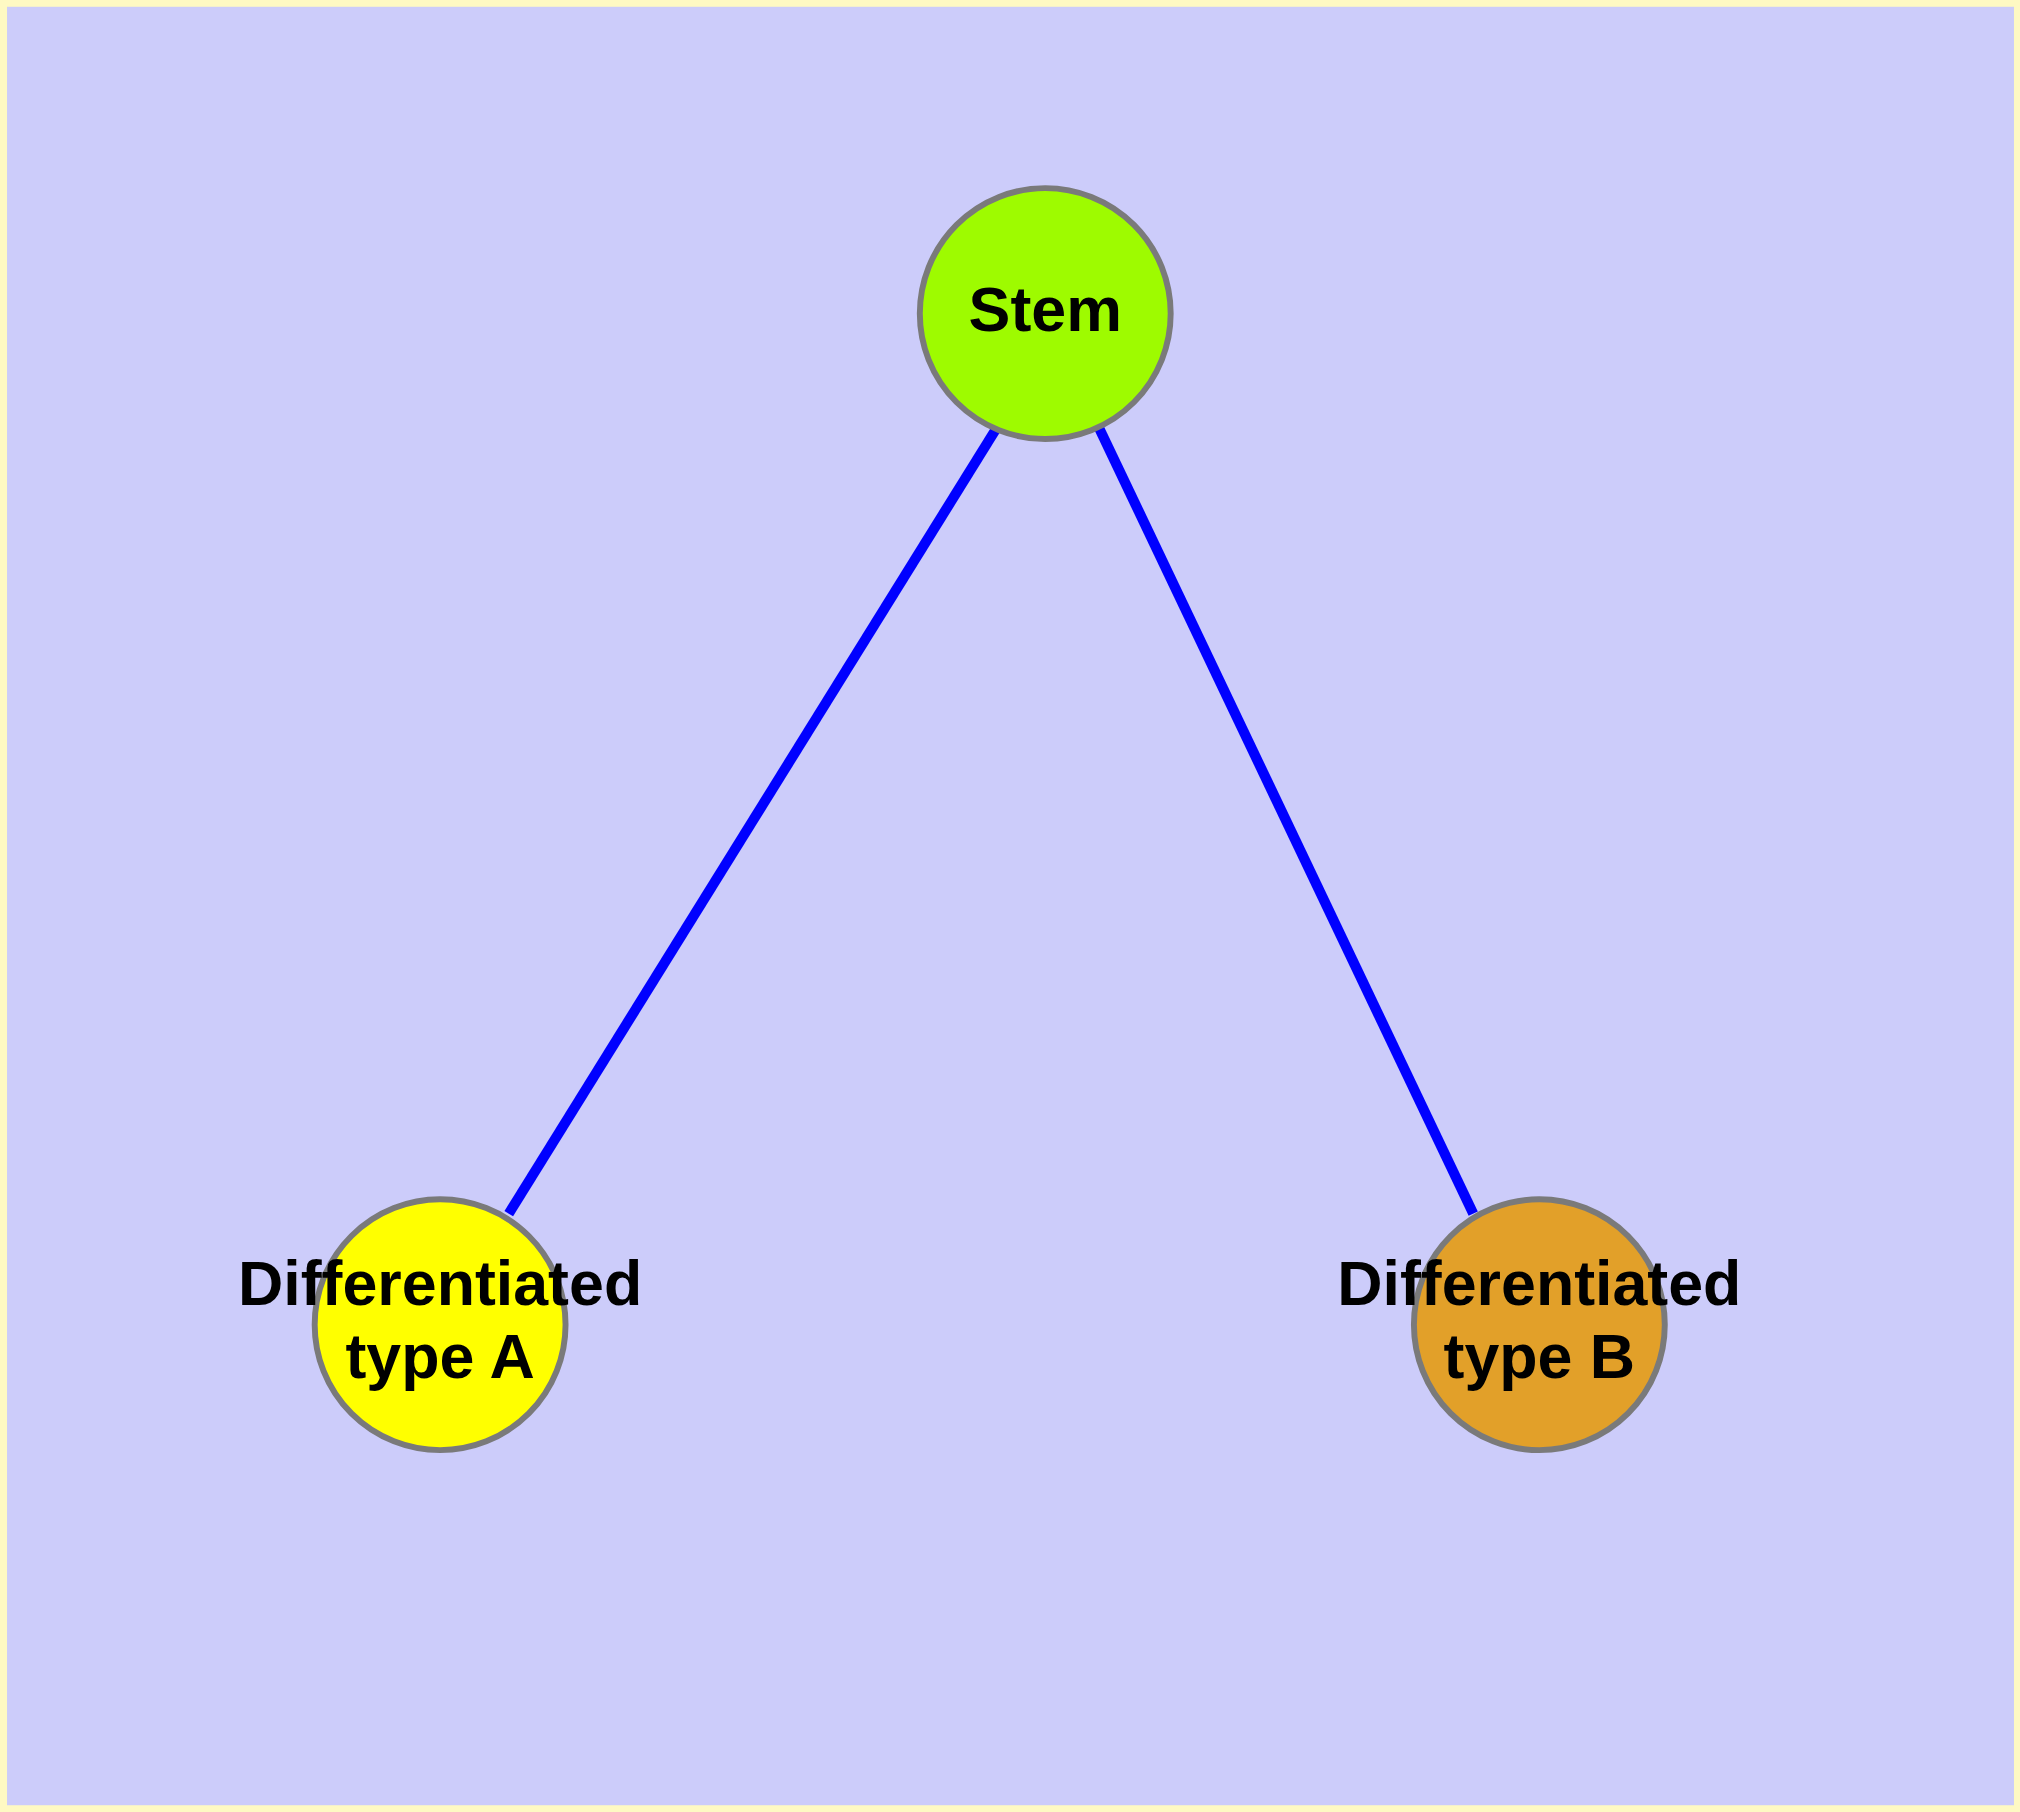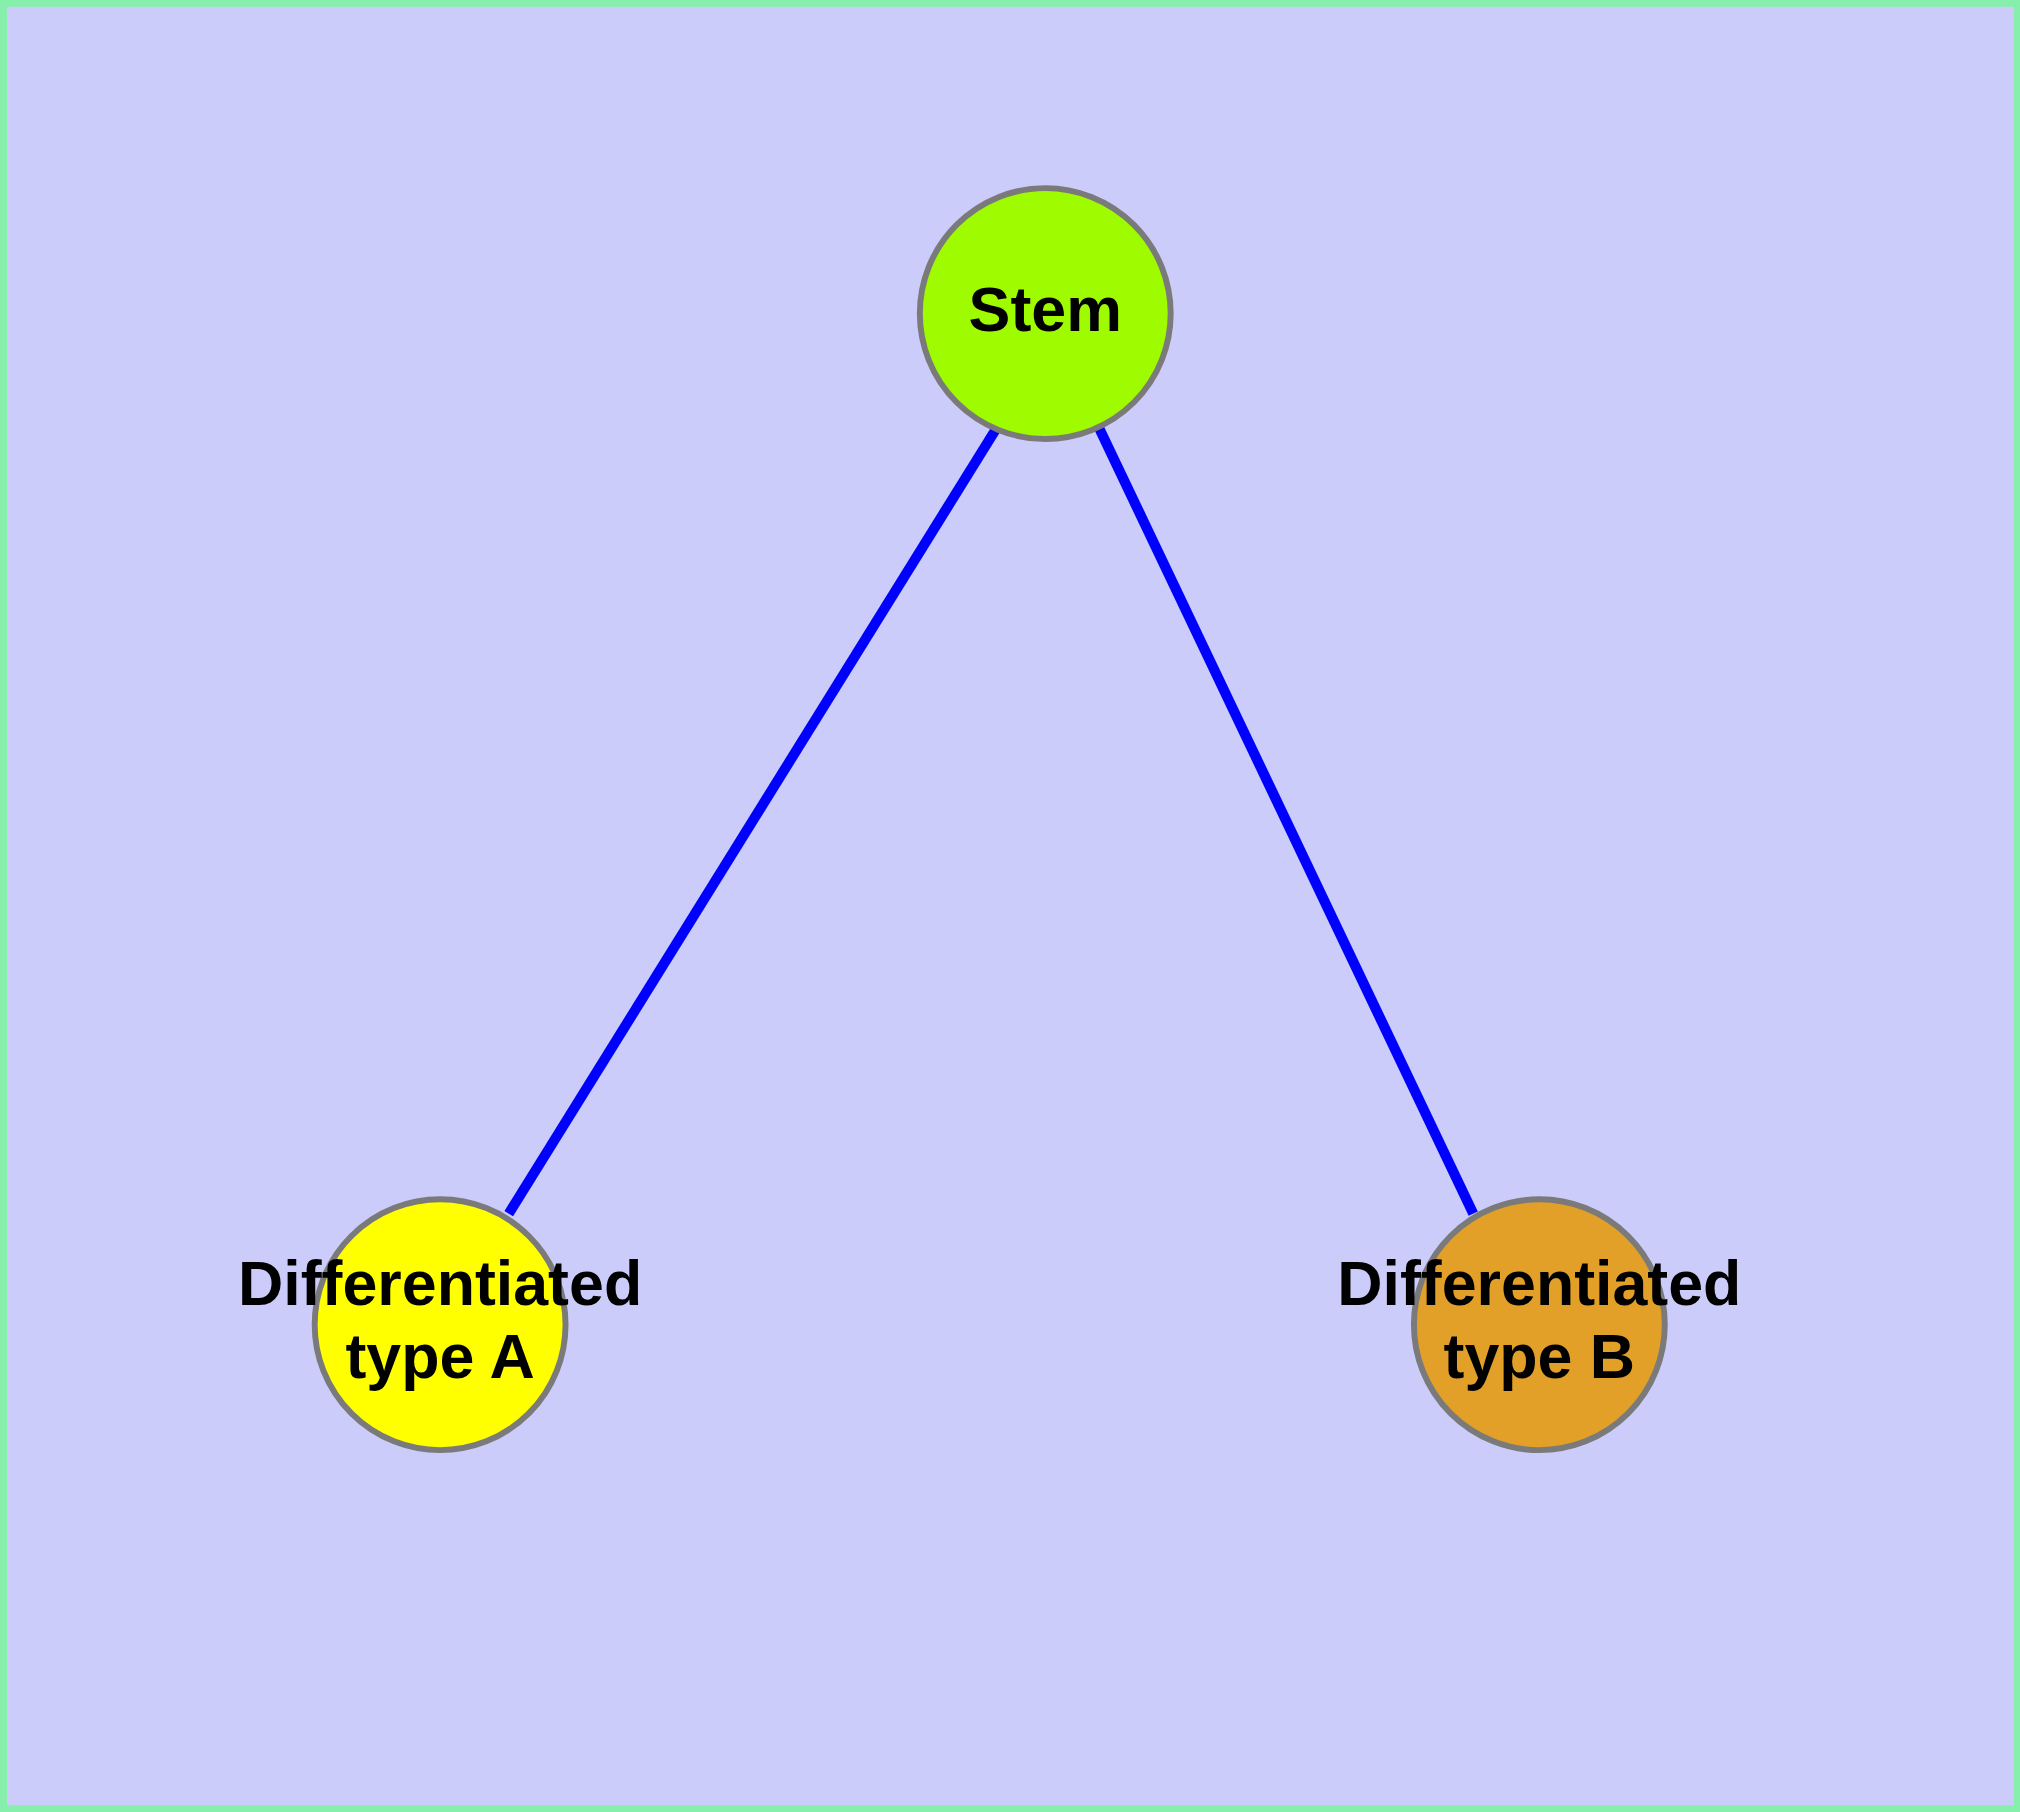--- a/index.html
+++ b/index.html
@@ -31,21 +31,21 @@
     font-family: "Liberation Sans", sans-serif;
     font-weight: bold;
     fill: #000000;
     text-anchor: middle;
     dominant-baseline: middle;
   }
 </style>
 </head>
 <body style="background: rgb(255, 255, 255);">
 
-<div id="graph-canvas" style="background: #86efac; width: 2021px; height: 1812px;">
+<div id="graph-canvas" style="background: #fef9c3; width: 2021px; height: 1812px;">
   <svg id="graph-svg" viewBox="0 0 2384 2138" xmlns="http://www.w3.org/2000/svg">
 
     <rect id="bg-rect" x="8" y="8" width="2368" height="2122" fill="#ccccfa"></rect>
 
     <g id="edges-group">
         <line x1="1175" y1="506" x2="600" y2="1432" stroke="#0000ff" stroke-width="12" stroke-linecap="butt"></line>
         <line x1="1297" y1="506" x2="1738" y2="1432" stroke="#0000ff" stroke-width="12" stroke-linecap="butt"></line>
       </g>
     <g id="nodes-group">
         <g>

